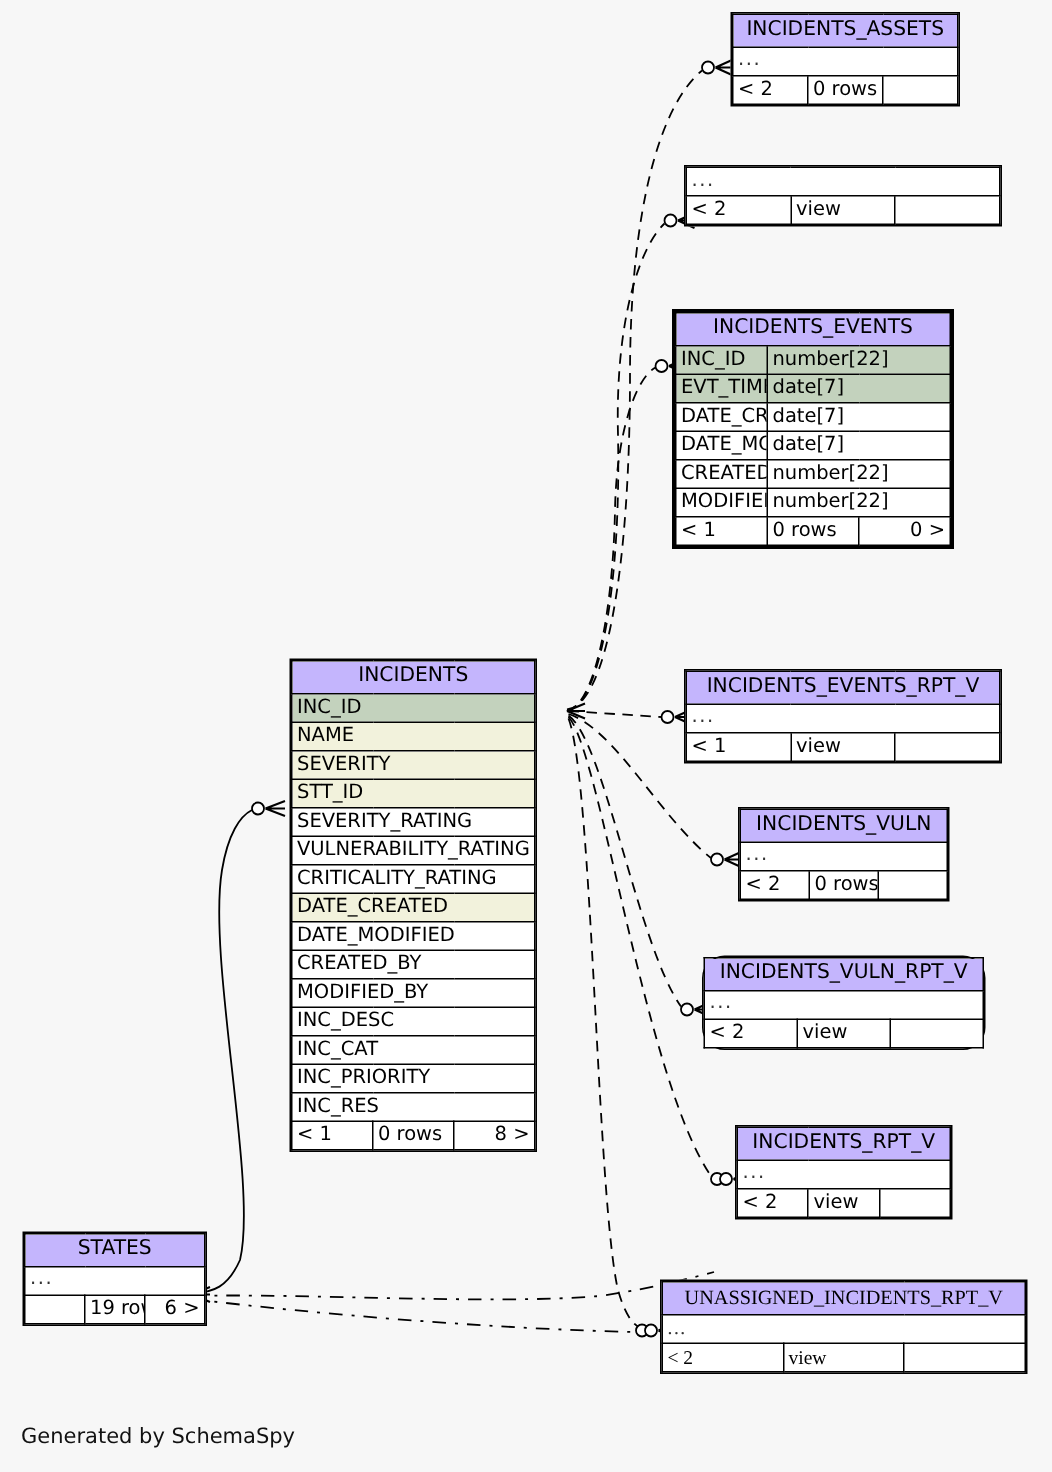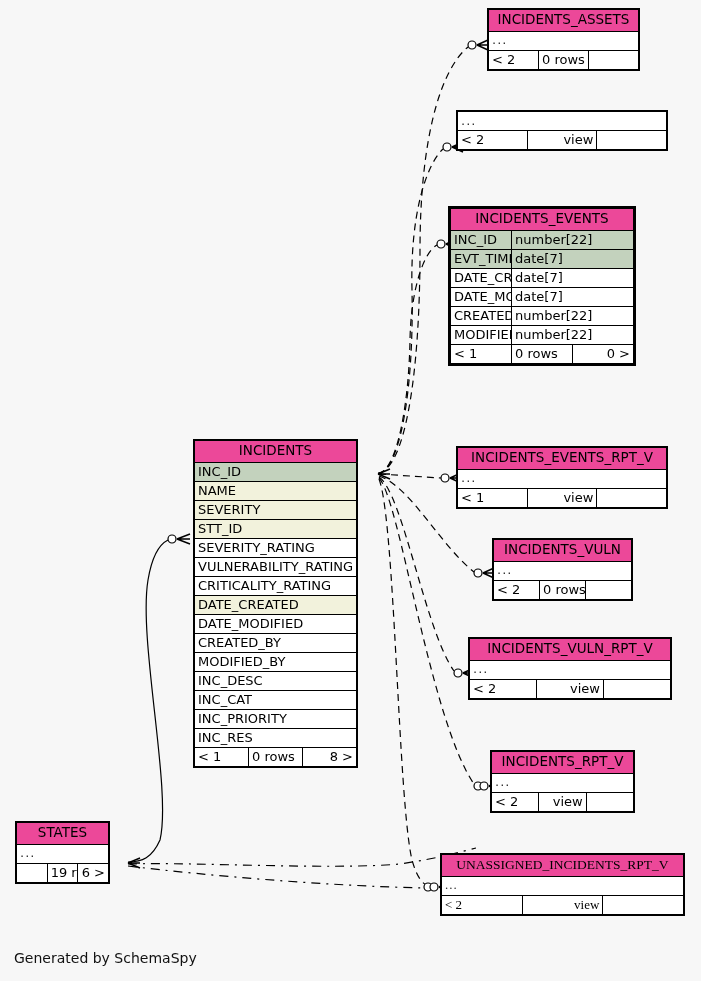--- a/index.html
+++ b/index.html
@@ -44,21 +44,21 @@
   .entity td {
     border: 1px solid #000;
     padding: 2px 3px 3px 3px;
     font-size: 13px;
     white-space: nowrap;
     overflow: hidden;
     height: 17px;
     box-sizing: border-box;
   }
   .ent-header td {
-    background: #ec4899;
+    background: #c4b5fd;
     text-align: center;
     font-size: 13.5px;
     border: 1px solid #000;
     padding: 3px 4px 4px 4px;
     height: 21px;
   }
   .col-pk td {
     background: #c3d2bd;
   }
   .col-idx td {
@@ -82,21 +82,21 @@
     padding-top: 1px;
     height: 19px;
   }
   .foot-row td {
     background: #ffffff;
     height: 19px;
     font-size: 13px;
   }
   .foot-left { text-align: left; }
   .foot-mid-c { }
-  .foot-mid-r { text-align: right; }
+  .foot-mid-r { text-align: left; }
   .foot-right { text-align: right; }
   .foot-empty { text-align: center; }
   #credit {
     position: absolute;
     left: 14px;
     top: 950px;
     font-size: 14px;
     color: #111;
   }
 </style>
@@ -267,21 +267,21 @@
     </tr>
     <tr class="foot-row">
       <td class="foot-left" style="width:36%">&lt; 2</td>
       <td class="foot-mid-c" style="width:36%">0 rows</td>
       <td class="foot-right" style="width:28%"></td>
     </tr>
   </tbody>
     </table>
 </div>
 
-<div class="entity" style="left:468px; top:637px; width:204px;">
+<div class="entity" style="left:468px; top:637px; width:189px;border-radius:15px;">
   <table>
     <tbody>
         <tr class="ent-header">
       <td colspan="3">INCIDENTS_VULN_RPT_V</td>
     </tr>
     <tr class="ellipsis-row">
       <td colspan="3">...</td>
     </tr>
     <tr class="foot-row">
       <td class="foot-left" style="width:36%">&lt; 2</td>
@@ -363,21 +363,21 @@
     </tr>
     <tr class="foot-row">
       <td class="foot-left" style="width:33%">&lt; 1</td>
       <td class="foot-mid-c" style="width:34%">0 rows</td>
       <td class="foot-right" style="width:33%">8 &gt;</td>
     </tr>
   </tbody>
     </table>
 </div>
 
-<div class="entity" style="left:15px; top:821px; width:95px;">
+<div class="entity" style="left:15px; top:821px; width:123px;">
   <table>
     <tbody>
         <tr class="ent-header">
       <td colspan="3">STATES</td>
     </tr>
     <tr class="ellipsis-row">
       <td colspan="3">...</td>
     </tr>
     <tr class="foot-row">
       <td class="foot-empty" style="width:18%"></td>

